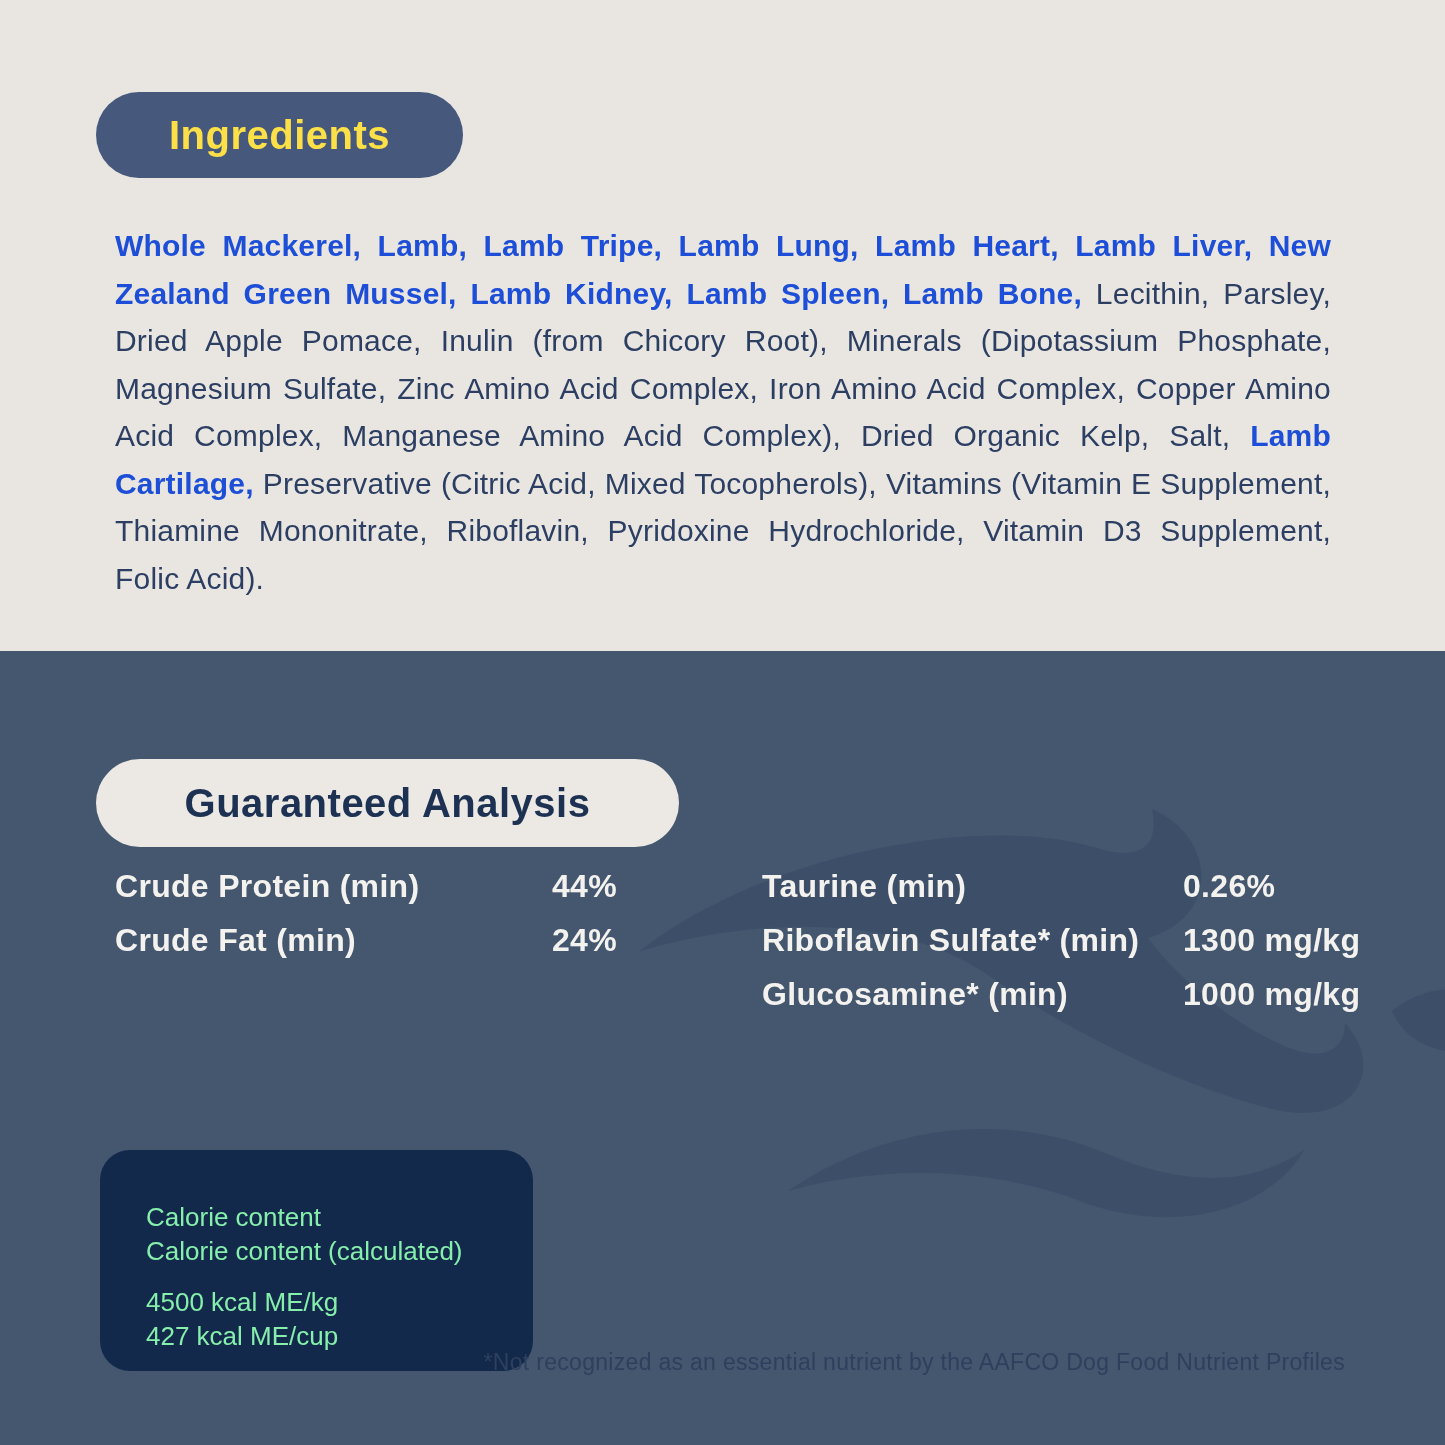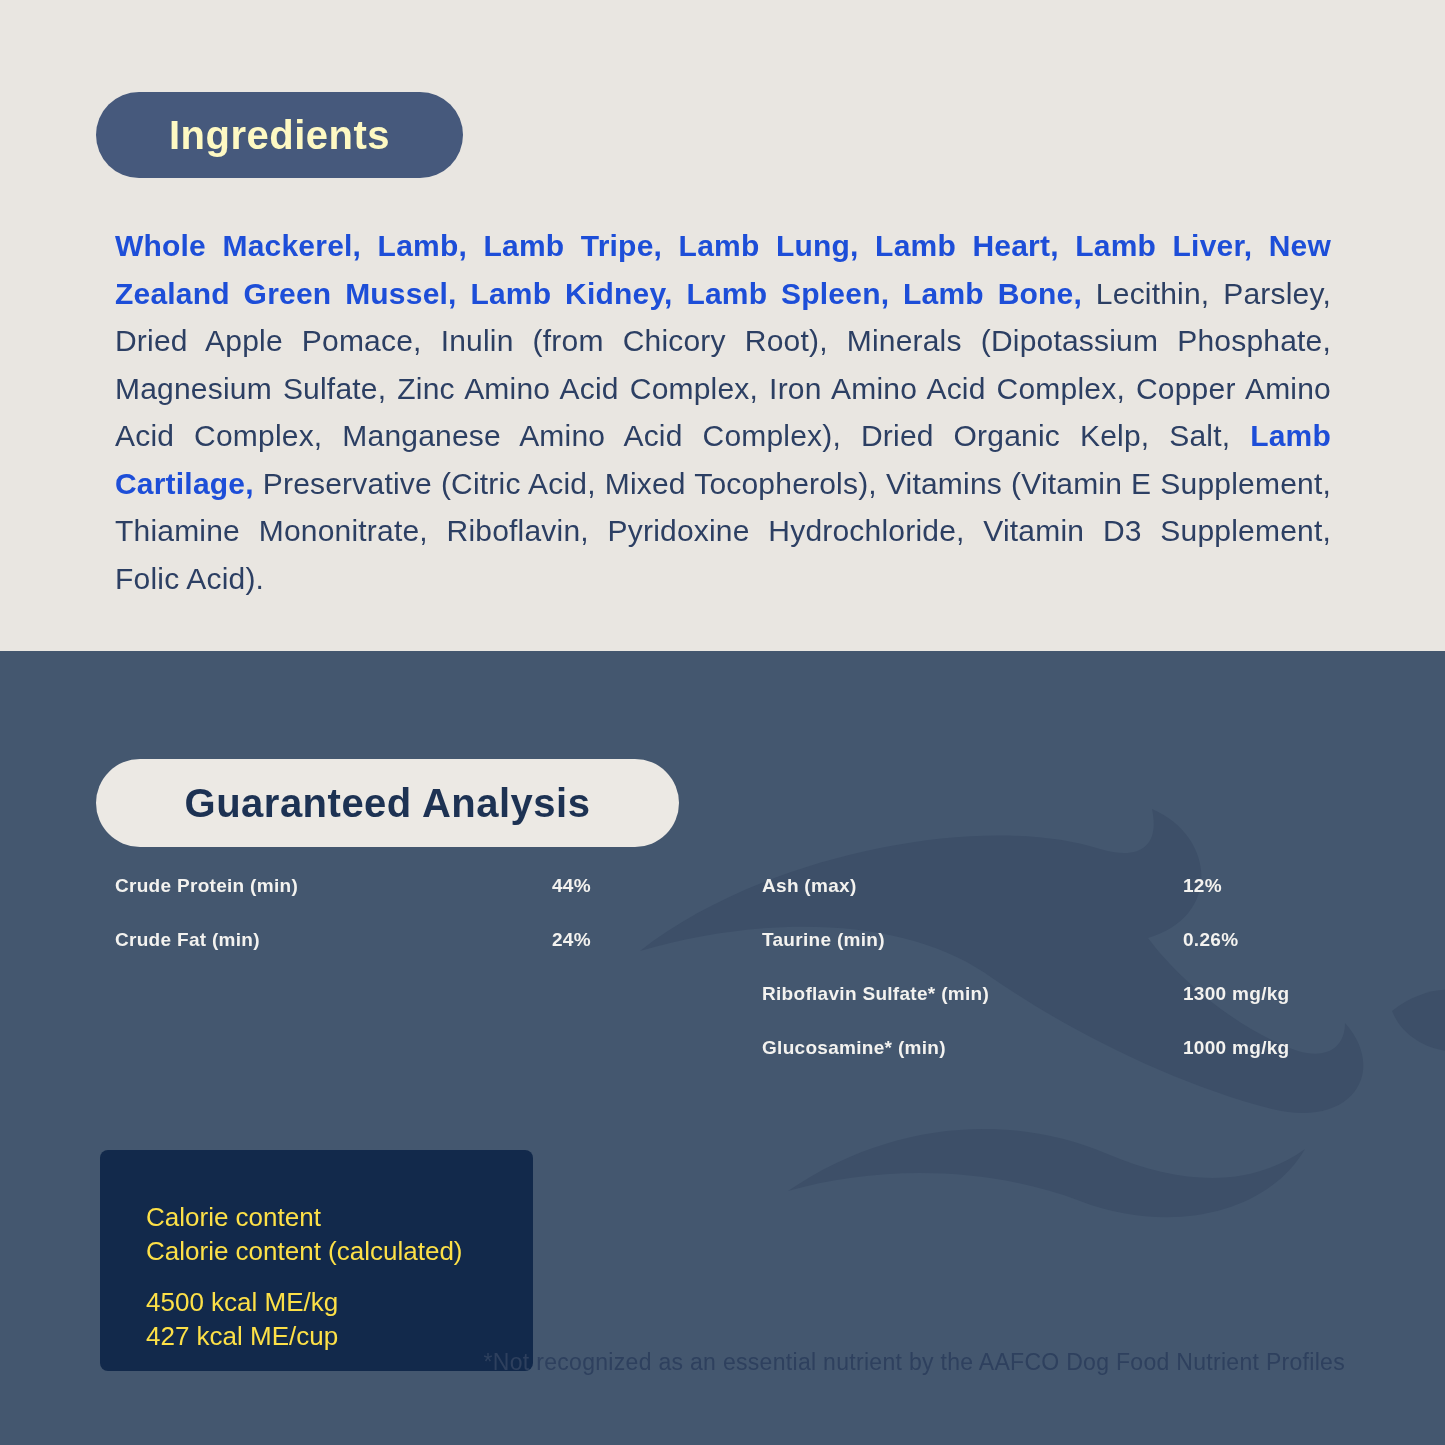--- a/index.html
+++ b/index.html
@@ -12,21 +12,21 @@
   .top-section {
     position:absolute; left:0; top:0; width:1445px; height:651px;
     background:#e9e6e1;
   }
   .pill {
     position:absolute; display:flex; align-items:center; justify-content:center;
     border-radius:60px; font-weight:bold; font-size:40px; letter-spacing:0.5px;
   }
   .pill-ingredients {
     left:96px; top:92px; width:367px; height:86px;
-    background:#46597c; color:#fef9c3;
+    background:#46597c; color:#fde047;
   }
   .ingredients-text {
     position:absolute; left:115px; top:222px; width:1216px;
     margin:0; text-align:justify;
     font-size:30px; line-height:47.5px; letter-spacing:0.2px;
     color:#2c3f63; font-weight:400;
   }
   .ingredients-text b { color:#1d4ed8; font-weight:bold; }
 
   
@@ -38,29 +38,29 @@
   .pill-ga {
     left:96px; top:81px; width:583px; height:88px;
     background:#ece9e4; color:#1d3253;margin-top:27px;
   }
 
   .ga-col { position:absolute; top:208px; }
   .ga-col.left  { left:115px; width:560px; }
   .ga-col.right { left:762px; width:620px; }
   .ga-row { position:relative; height:54px; display:flex; align-items:center; }
   .ga-label, .ga-value {
-    color:#f3f2ef; font-weight:bold; font-size:19px; letter-spacing:0.3px;
+    color:#f3f2ef; font-weight:bold; font-size:32px; letter-spacing:0.3px;
     white-space:nowrap;
   }
   .ga-col.left  .ga-value { position:absolute; left:437px; }
   .ga-col.right .ga-value { position:absolute; left:421px; }
 
   .calorie-box {
     position:absolute; left:100px; top:499px; width:433px; height:221px;
-    background:#12294b; border-radius:8px; color:#fde047;
+    background:#12294b; border-radius:30px; color:#86efac;
     box-sizing:border-box; padding:50px 0 0 46px;
   }
   .calorie-box .cal-line { font-size:26px; line-height:34px; font-weight:400; }
   .calorie-box .cal-gap { height:17px; }
 
   .footnote {
     position:absolute; right:100px; top:698px;
     font-size:23px; letter-spacing:0.3px; color:#2e405e; font-weight:400;
     white-space:nowrap;
   }
@@ -110,24 +110,20 @@
         <span class="ga-value">44%</span>
       </div>
       <div class="ga-row">
         <span class="ga-label">Crude Fat (min)</span>
         <span class="ga-value">24%</span>
       </div>
     </div>
 
     <div class="ga-col right">
       <div class="ga-row">
-        <span class="ga-label">Ash (max)</span>
-        <span class="ga-value">12%</span>
-      </div>
-      <div class="ga-row">
         <span class="ga-label">Taurine (min)</span>
         <span class="ga-value">0.26%</span>
       </div>
       <div class="ga-row">
         <span class="ga-label">Riboflavin Sulfate* (min)</span>
         <span class="ga-value">1300 mg/kg</span>
       </div>
       <div class="ga-row">
         <span class="ga-label">Glucosamine* (min)</span>
         <span class="ga-value">1000 mg/kg</span>

